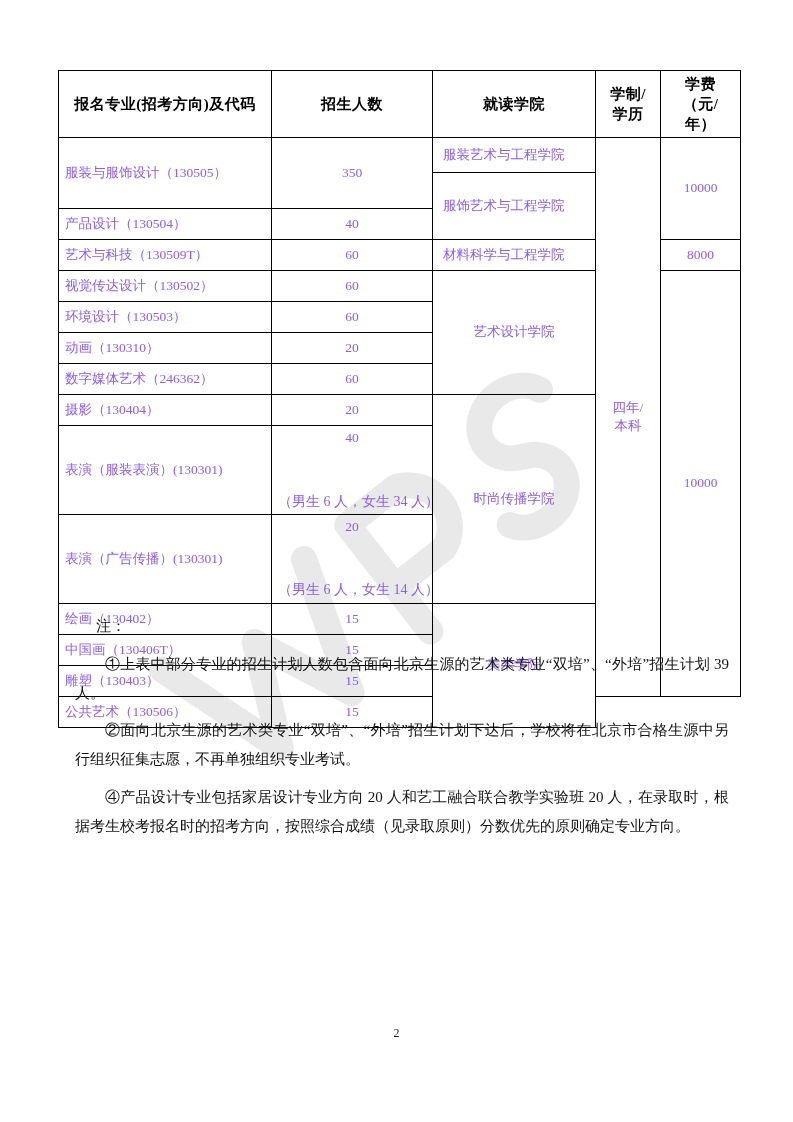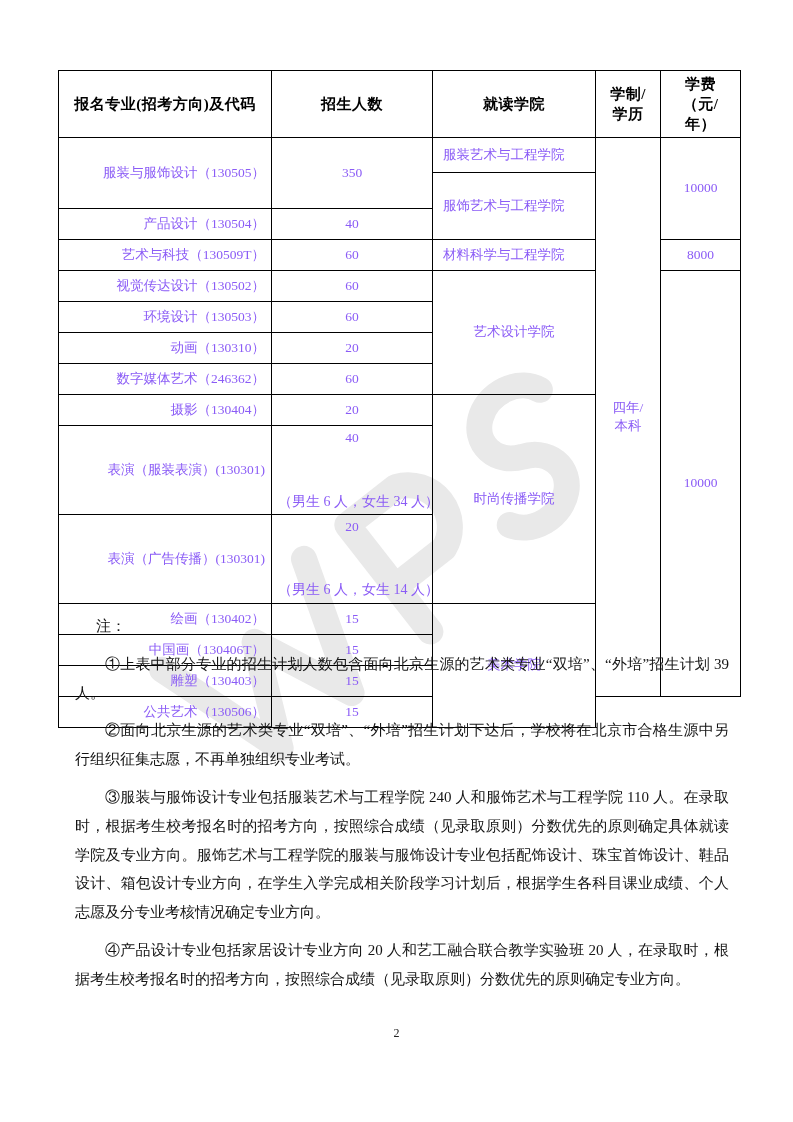--- a/index.html
+++ b/index.html
@@ -61,21 +61,21 @@
   table.plan th {
     font-weight: bold;
     text-align: center;
     font-size: 15px;
     letter-spacing: 0.5px;
     height: 66px;
     vertical-align: middle;
     color: #000;
   }
   td.major {
-    text-align: right;
+    text-align: left;
     height: 30px;
     vertical-align: middle;
     white-space: nowrap;
   }
   td.major.tall { height: 70px; }
   td.num {
     text-align: center;
     vertical-align: middle;
     height: 30px;
   }
@@ -269,19 +269,18 @@
           <td class="num">15</td>
         </tr>
       </tbody>
     </table>
   </div>
 
   <div class="notes">
     <span class="label">注：</span>
     <p>①上表中部分专业的招生计划人数包含面向北京生源的艺术类专业“双培”、“外培”招生计划 39 人。</p>
     <p>②面向北京生源的艺术类专业“双培”、“外培”招生计划下达后，学校将在北京市合格生源中另行组织征集志愿，不再单独组织专业考试。</p>
-    <p>③服装与服饰设计专业包括服装艺术与工程学院 240 人和服饰艺术与工程学院 110 人。在录取时，根据考生校考报名时的招考方向，按照综合成绩（见录取原则）分数优先的原则确定具体就读学院及专业方向。服饰艺术与工程学院的服装与服饰设计专业包括配饰设计、珠宝首饰设计、鞋品设计、箱包设计专业方向，在学生入学完成相关阶段学习计划后，根据学生各科目课业成绩、个人志愿及分专业考核情况确定专业方向。</p>
     <p>④产品设计专业包括家居设计专业方向 20 人和艺工融合联合教学实验班 20 人，在录取时，根据考生校考报名时的招考方向，按照综合成绩（见录取原则）分数优先的原则确定专业方向。</p>
   </div>
 
   <div class="page-number">2</div>
 
 </div>
 
 </body></html>

